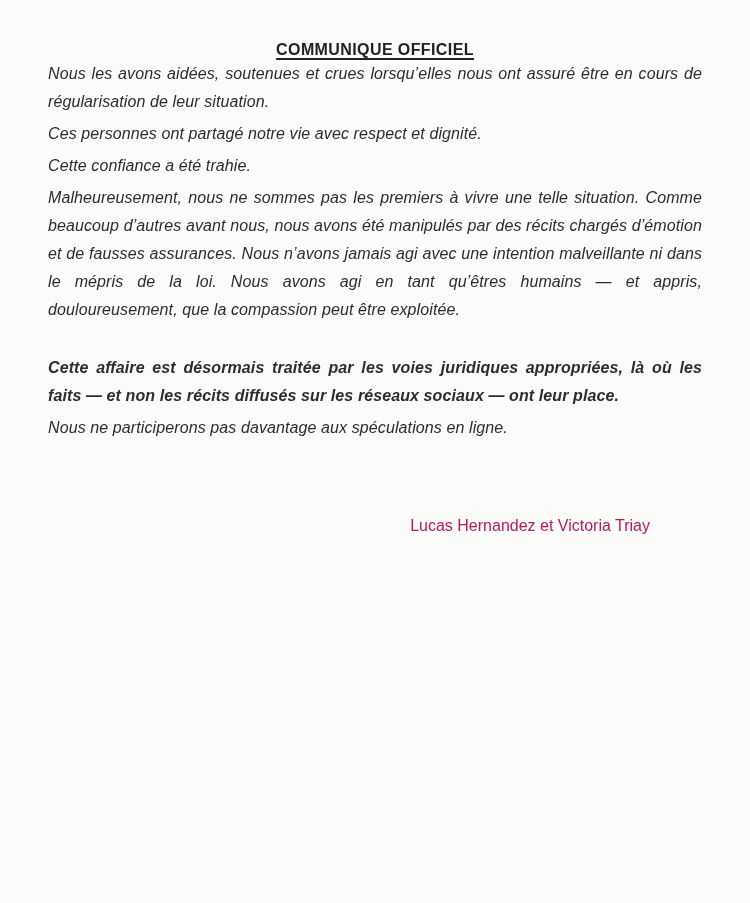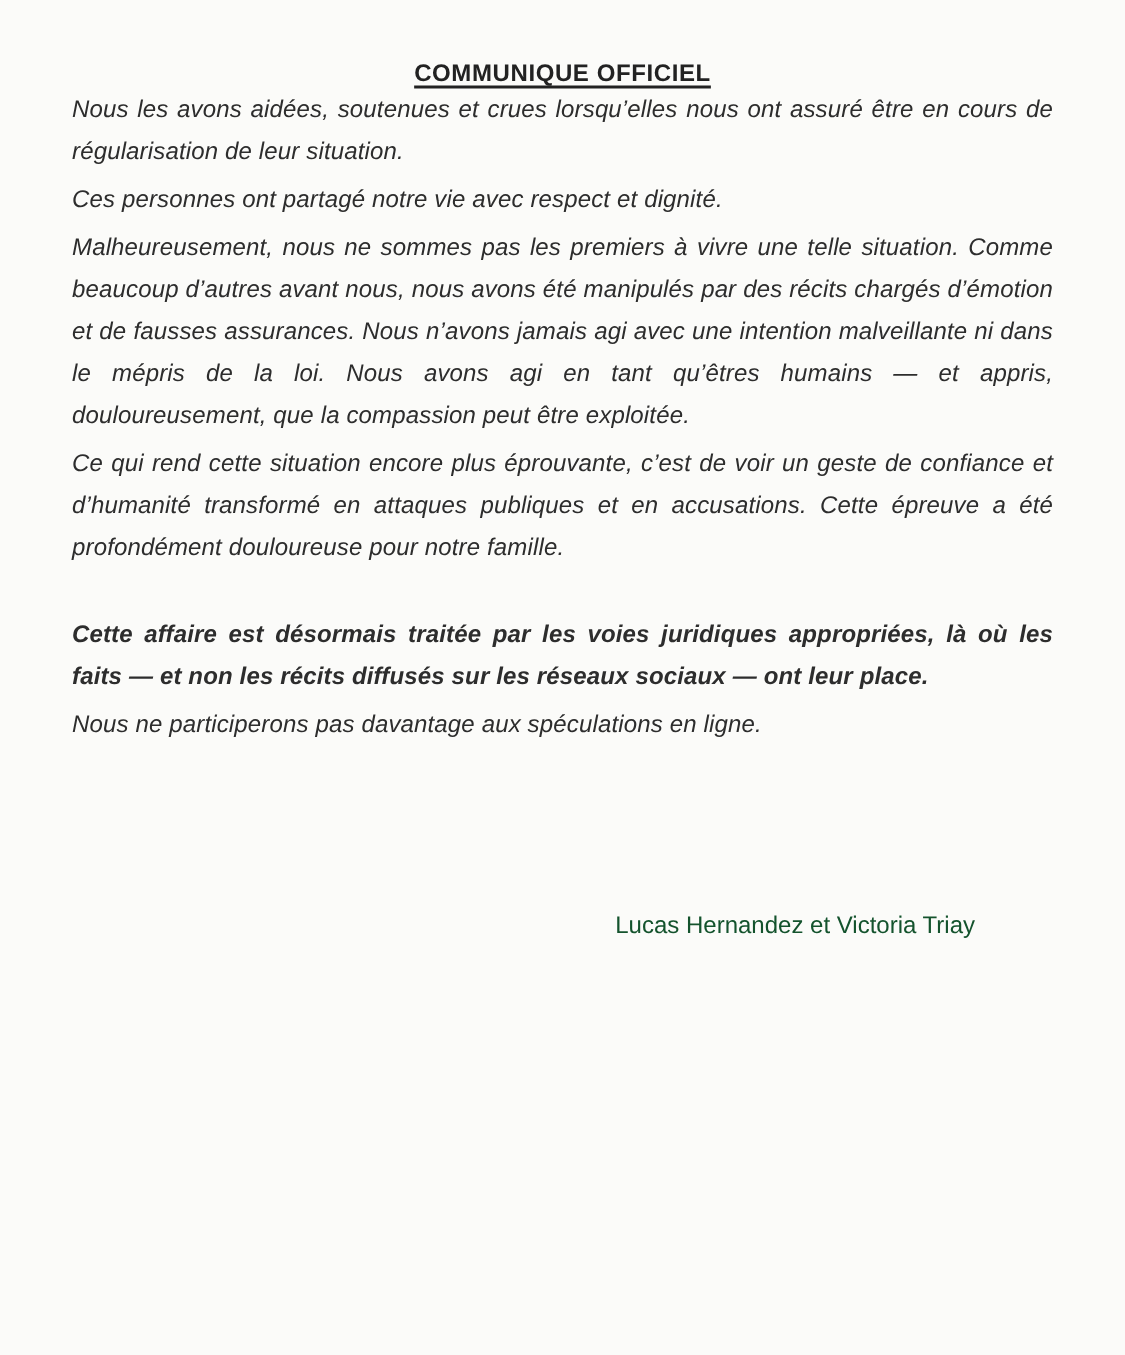--- a/index.html
+++ b/index.html
@@ -46,46 +46,46 @@
     font-weight: bold;
   }
   .body-text p.gap-lg {
     margin-top: 36px;
   }
   .body-text p.no-gap {
     margin-top: 0;
     margin-bottom: 0;
   }
   .signature {
-    margin-top: 106px;
+    margin-top: 70px;
     padding-right: 52px;
     text-align: right;
     font-size: 16px;
     line-height: 28px;
     font-style: normal;
-    color: #14532d;
+    color: #be185d;
   }
 </style>
 </head>
 <body>
 
 <div class="page">
 
   <h1 class="doc-title">COMMUNIQUE OFFICIEL</h1>
 
   <div class="body-text">
 
     <p>Nous les avons aidées, soutenues et crues lorsqu’elles nous ont assuré être en cours de régularisation de leur situation.</p>
 
     <p>Ces personnes ont partagé notre vie avec respect et dignité.</p>
 
+    <p>Cette confiance a été trahie.</p>
 
     <p>Malheureusement, nous ne sommes pas les premiers à vivre une telle situation. Comme beaucoup d’autres avant nous, nous avons été manipulés par des récits chargés d’émotion et de fausses assurances. Nous n’avons jamais agi avec une intention malveillante ni dans le mépris de la loi. Nous avons agi en tant qu’êtres humains — et appris, douloureusement, que la compassion peut être exploitée.</p>
 
-    <p>Ce qui rend cette situation encore plus éprouvante, c’est de voir un geste de confiance et d’humanité transformé en attaques publiques et en accusations. Cette épreuve a été profondément douloureuse pour notre famille.</p>
 
     <p class="gap-sm">Cette affaire est désormais traitée par les voies juridiques appropriées, là où les faits — et non les récits diffusés sur les réseaux sociaux — ont leur place.</p>
 
 
     <p class="no-gap">Nous ne participerons pas davantage aux spéculations en ligne.</p>
   </div>
 
   <div class="signature">Lucas Hernandez et Victoria Triay</div>
 
 </div>

